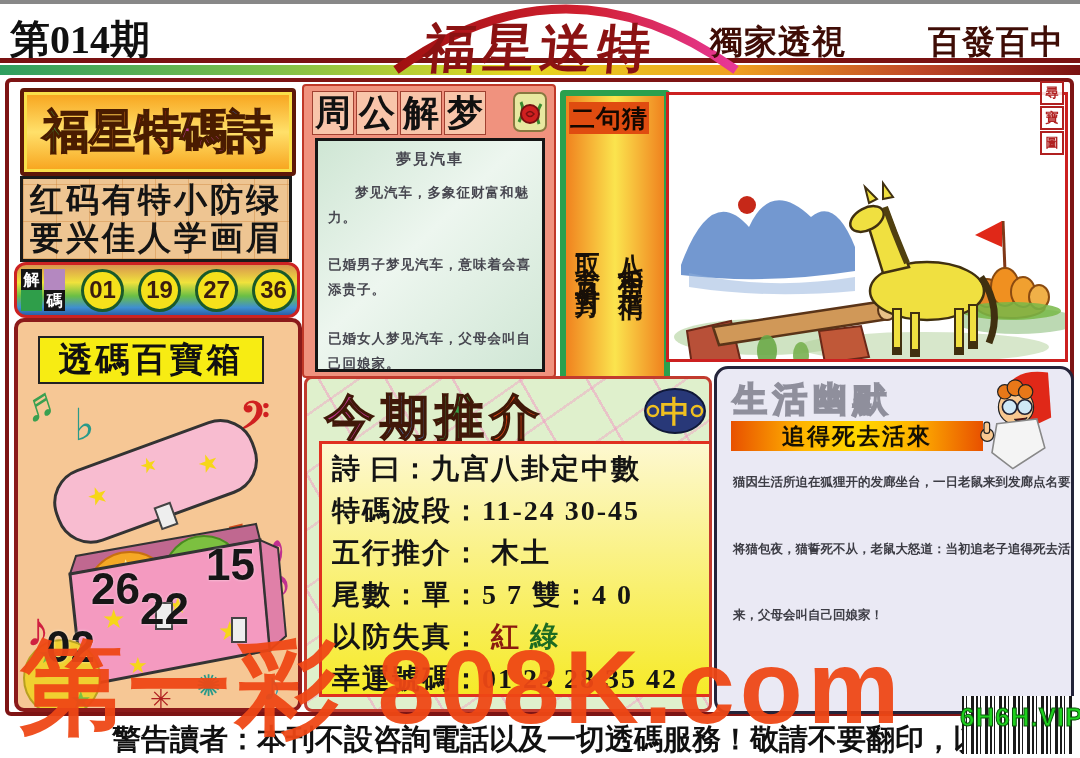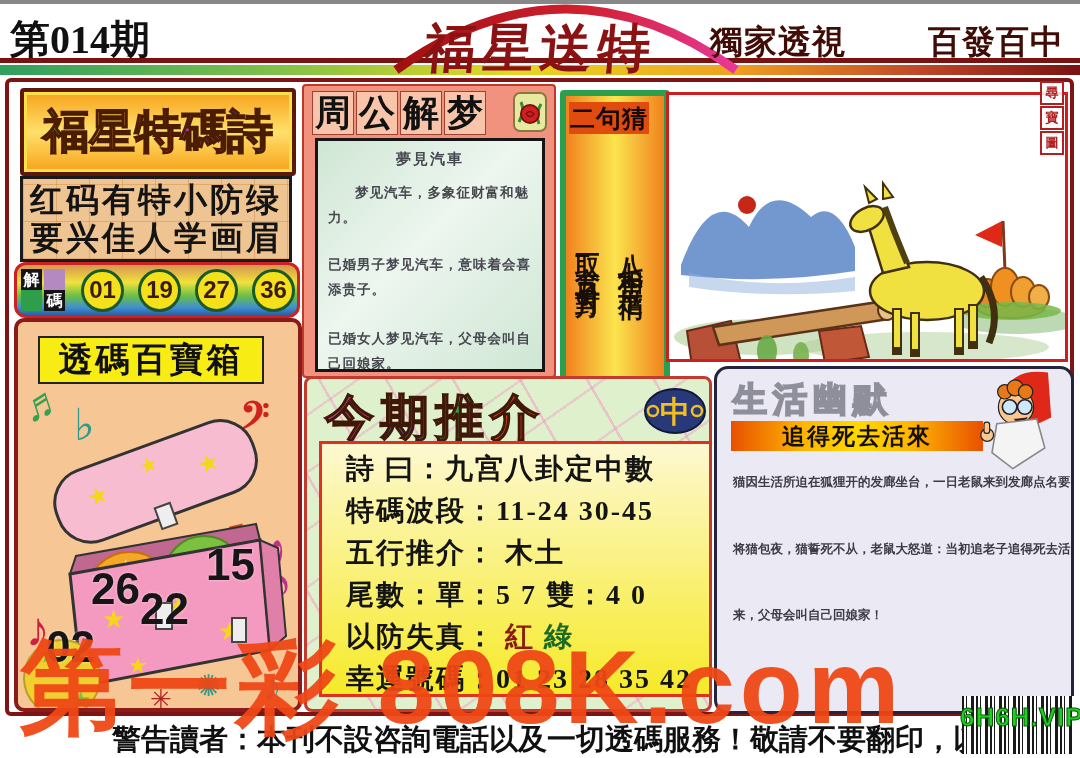--- a/index.html
+++ b/index.html
@@ -78,21 +78,21 @@
 
   
   .rec-box{left:304px;top:372px;width:402px;height:330px;border:3px solid #c23b2e;border-radius:8px;background:#dff0cc;
      background-image:repeating-linear-gradient(60deg,rgba(242,150,195,.5) 0 2.5px,transparent 2.5px 58px),
                       repeating-linear-gradient(-35deg,rgba(242,150,195,.4) 0 2.5px,transparent 2.5px 47px);overflow:hidden;}
   .rec-title{position:absolute;left:18px;top:6px;display:flex;gap:6px;}
   .rec-title span{font-size:49px;font-weight:900;-webkit-text-stroke:1.5px #401808;}
   .rc0{color:#c83898}.rc1{color:#4888d8}.rc2{color:#38a048}.rc3{color:#e84818}
   .rec-badge{position:absolute;left:336px;top:8px;}
   .rec-panel{position:absolute;left:12px;top:62px;width:400px;height:256px;border:3px solid #e03020;
-     background:linear-gradient(180deg,#fdf8d0,#f6ea28);padding:4px 0 0 24px;box-sizing:border-box;}
+     background:linear-gradient(180deg,#fdf8d0,#f6ea28);padding:4px 0 0 10px;box-sizing:border-box;}
   .rec-row{font-size:28px;font-weight:900;color:#141414;letter-spacing:2px;line-height:42px;white-space:nowrap;
      font-family:"Liberation Serif",serif;}
   .red-ch{color:#8b1a10}.green-ch{color:#1d6b22}
 
   
   .humor-box{left:714px;top:362px;width:354px;height:342px;border:3px solid #24243a;border-radius:14px;background:#eae9f4;overflow:hidden;}
   .humor-title{position:absolute;left:16px;top:8px;font-size:34px;font-weight:900;letter-spacing:6px;
      color:#ececf2;-webkit-text-stroke:2px #8f8f9c;}
   .humor-banner{position:absolute;left:14px;top:52px;width:252px;height:30px;
      background:linear-gradient(90deg,#e85000,#ffb400 28%,#ffd800 50%,#ffb400 72%,#e85000);

